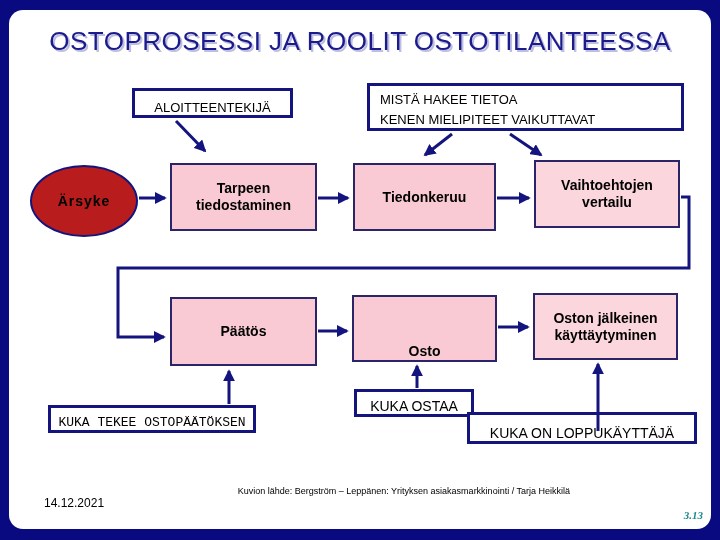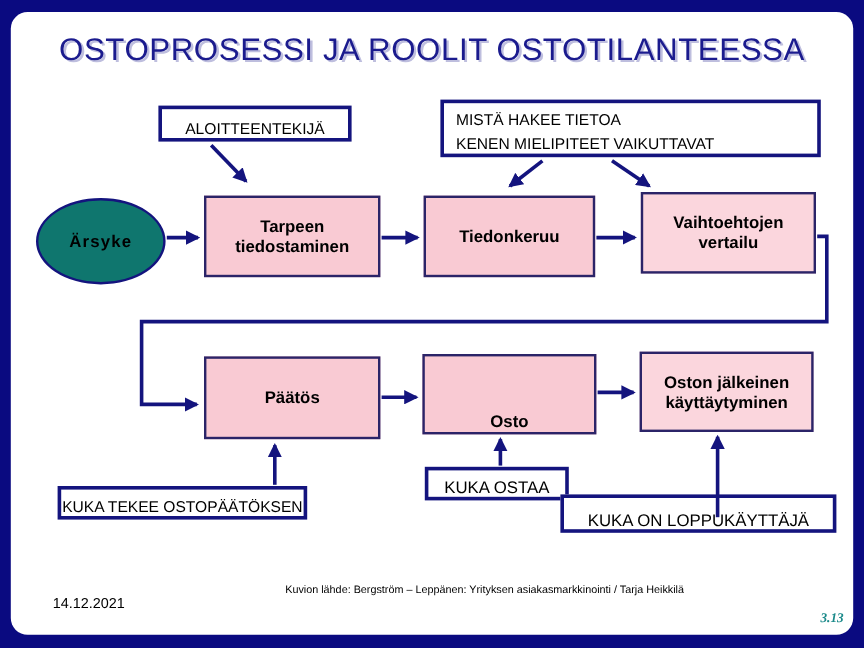--- a/index.html
+++ b/index.html
@@ -27,21 +27,21 @@
     display:flex;align-items:flex-end;justify-content:center;
     font-size:13px;white-space:nowrap;
   }
   .pbox{
     background:#F9CAD3;border:2px solid #2B2468;color:#000;
     display:flex;flex-direction:column;align-items:center;justify-content:center;
     font-size:14px;font-weight:bold;line-height:17px;text-align:center;
   }
   .pbox.light{background:#FBD6DD;}
   .ellipse{
-    background:#0f766e;border:2px solid #14147E;border-radius:50%;
+    background:#b91c1c;border:2px solid #14147E;border-radius:50%;
     display:flex;align-items:center;justify-content:center;
     font-size:14px;font-weight:bold;color:#000;letter-spacing:1px;
   }
   .mista{
     justify-content:flex-start;align-items:flex-start;
     flex-direction:column;display:flex;
     padding:4px 6px 4px 10px;line-height:20px;
   }
   .footer-date{left:44px;top:496px;font-size:12px;color:#000;}
   .footer-src{left:150px;top:486px;width:420px;text-align:right;font-size:9px;color:#000;}
@@ -91,21 +91,21 @@
 
   <div class="abs pbox" style="left:352px;top:295px;width:145px;height:67px;justify-content:flex-end;">
     <span>Osto</span>
   </div>
 
   <div class="abs pbox light" style="left:533px;top:293px;width:145px;height:67px;">
     <span>Oston jälkeinen</span>
     <span>käyttäytyminen</span>
   </div>
 
-  <div class="abs wbox" style="left:48px;top:405px;width:208px;height:28px;">
+  <div class="abs wbox" style="left:48px;top:405px;width:208px;height:28px;font-family:Liberation Mono, monospace;">
     <span>KUKA TEKEE OSTOPÄÄTÖKSEN</span>
   </div>
 
   <div class="abs wbox" style="left:354px;top:389px;width:120px;height:28px;font-size:14px;">
     <span>KUKA OSTAA</span>
   </div>
 
   <div class="abs wbox" style="left:467px;top:412px;width:230px;height:32px;font-size:14px;">
     <span>KUKA ON LOPPUKÄYTTÄJÄ</span>
   </div>

